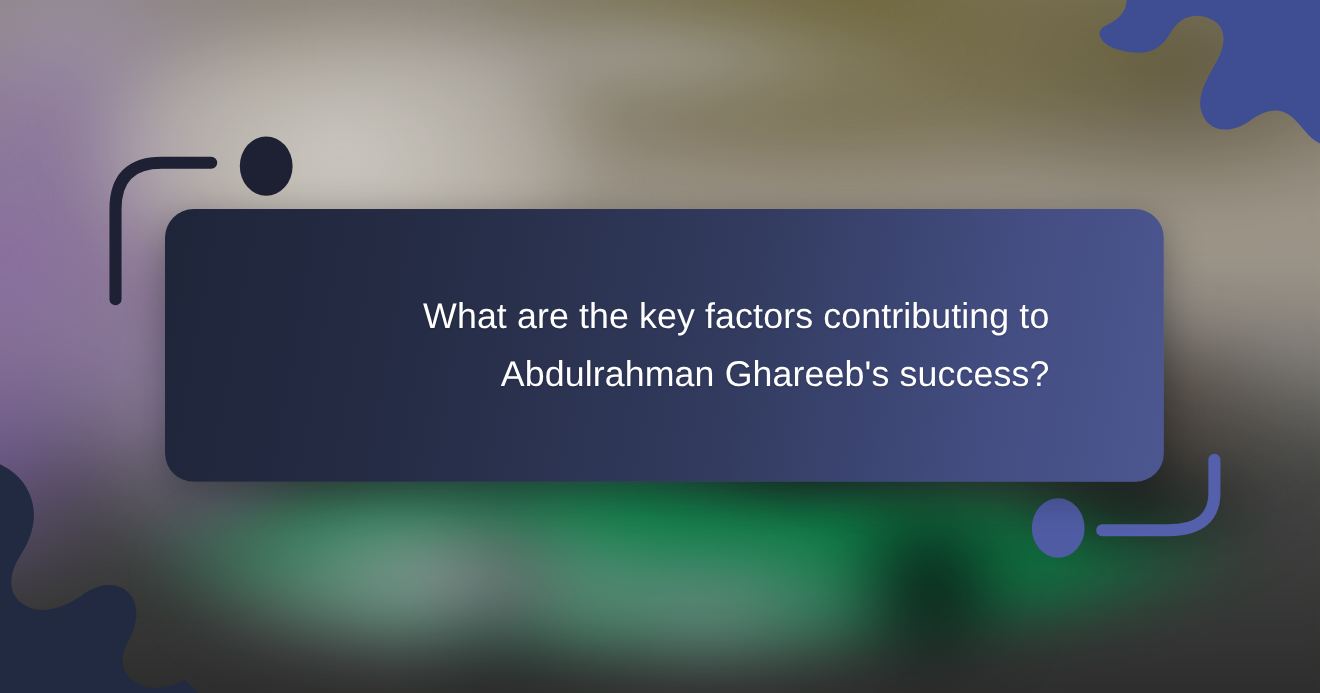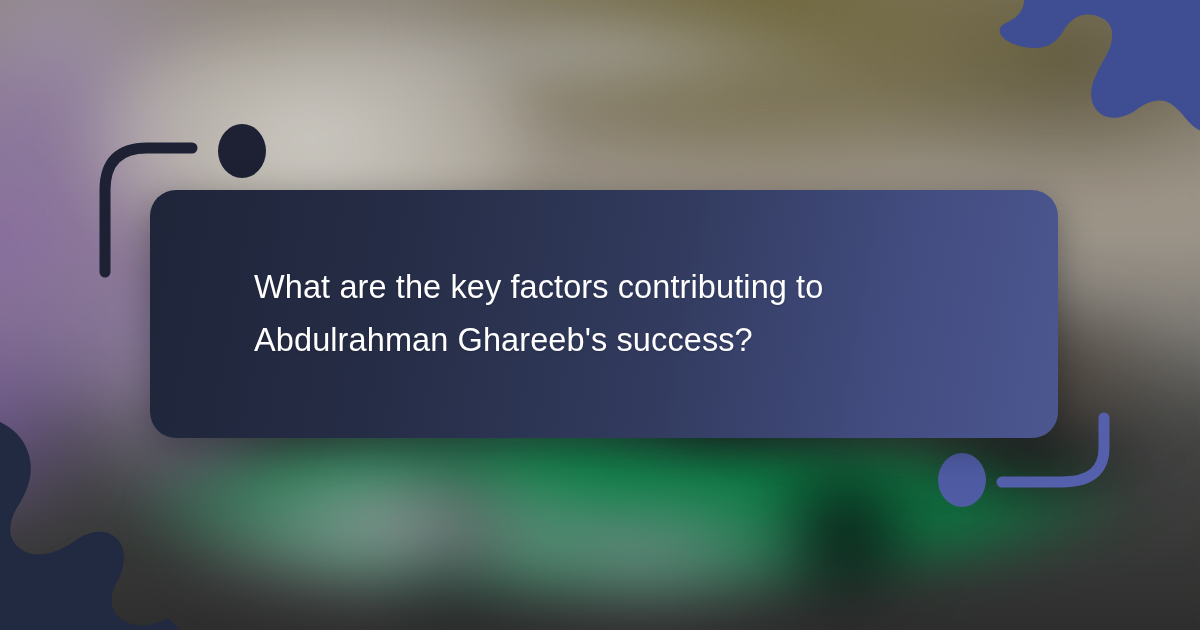--- a/index.html
+++ b/index.html
@@ -89,21 +89,21 @@
     background:linear-gradient(100deg, #1f2539 0%, #252c45 26%, #333c60 58%, #434d81 82%, #4c5791 100%);
     box-shadow:0 10px 34px rgba(10,12,24,.38);
     display:flex; align-items:center; justify-content:center;
     padding:0 54px;
   }
   #question-text {
     color:#ffffff;
     font-size:32.5px;
     line-height:1.63;
     font-weight:400;
-    text-align:left;
+    text-align:right;
     letter-spacing:.1px;
     max-width:700px;
     text-shadow:0 1px 2px rgba(0,0,0,.18);
   }
 </style>
 </head>
 <body>
 
 <div id="stage">
 

